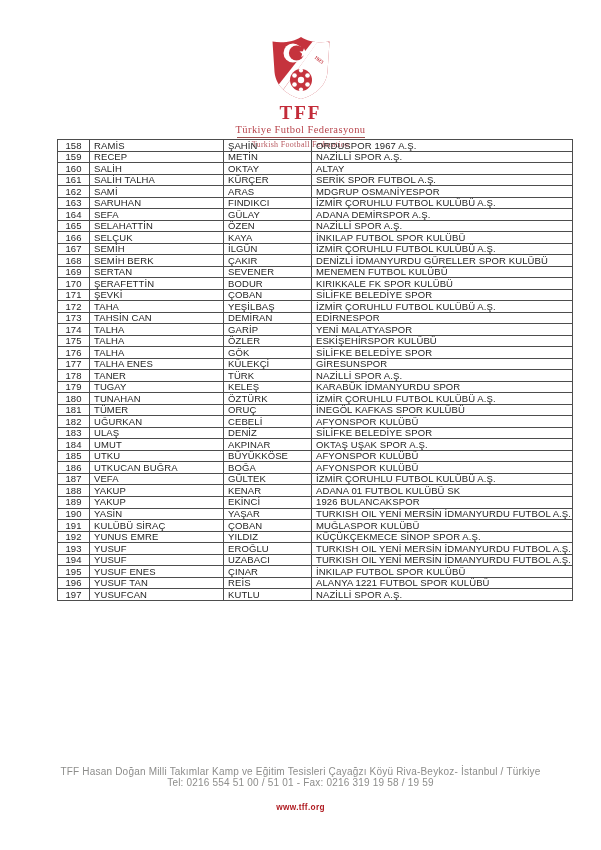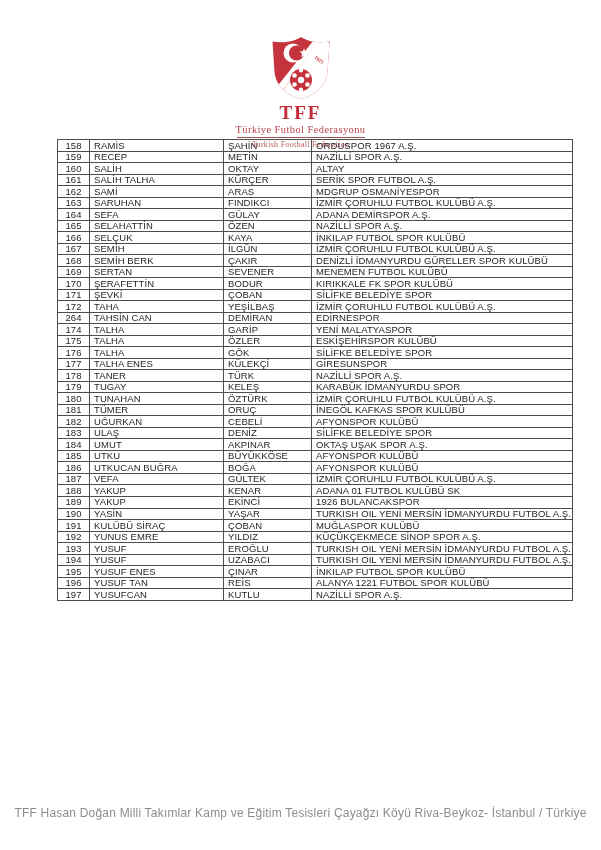--- a/index.html
+++ b/index.html
@@ -65,25 +65,24 @@
   td.c-num{width:23px;text-align:center;padding:0 1px;}
   td.c-first{width:125px;}
   td.c-last{width:79px;}
   td.c-club{width:252px;}
   
   .footer{
     position:absolute;left:0;right:0;top:766px;
     text-align:center;
   }
   .footer-address, .footer-phone{
-    font-size:12px;
+    font-size:10px;
     color:#8d8d8b;
     line-height:11px;
     letter-spacing:0.2px;
-    margin-top:42px;
   }
   .footer-site{
     margin-top:14px;
     font-size:8.3px;
     font-weight:bold;
     color:#b01c22;
     letter-spacing:0.3px;
   }
 </style>
 </head>
@@ -230,21 +229,21 @@
     </tr>
 
     <tr>
       <td class="c-num">172</td>
       <td class="c-first">TAHA</td>
       <td class="c-last">YEŞİLBAŞ</td>
       <td class="c-club">İZMİR ÇORUHLU FUTBOL KULÜBÜ A.Ş.</td>
     </tr>
 
     <tr>
-      <td class="c-num">264</td>
+      <td class="c-num">173</td>
       <td class="c-first">TAHSİN CAN</td>
       <td class="c-last">DEMİRAN</td>
       <td class="c-club">EDİRNESPOR</td>
     </tr>
 
     <tr>
       <td class="c-num">174</td>
       <td class="c-first">TALHA</td>
       <td class="c-last">GARİP</td>
       <td class="c-club">YENİ MALATYASPOR</td>

